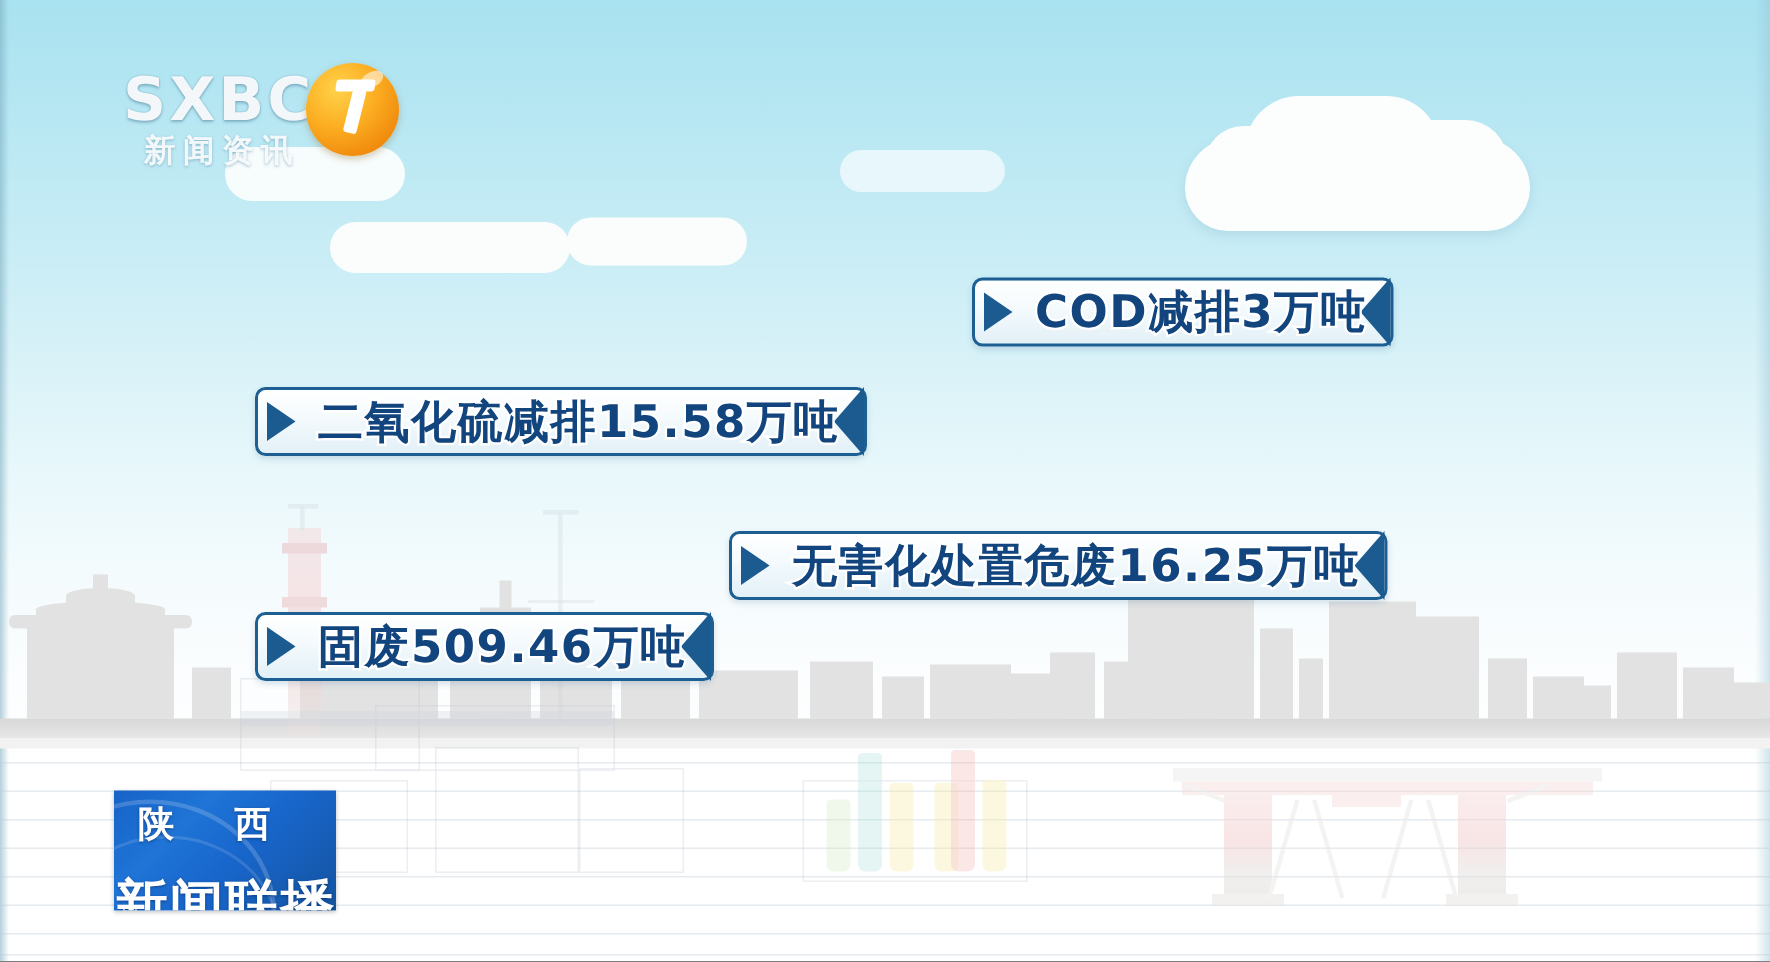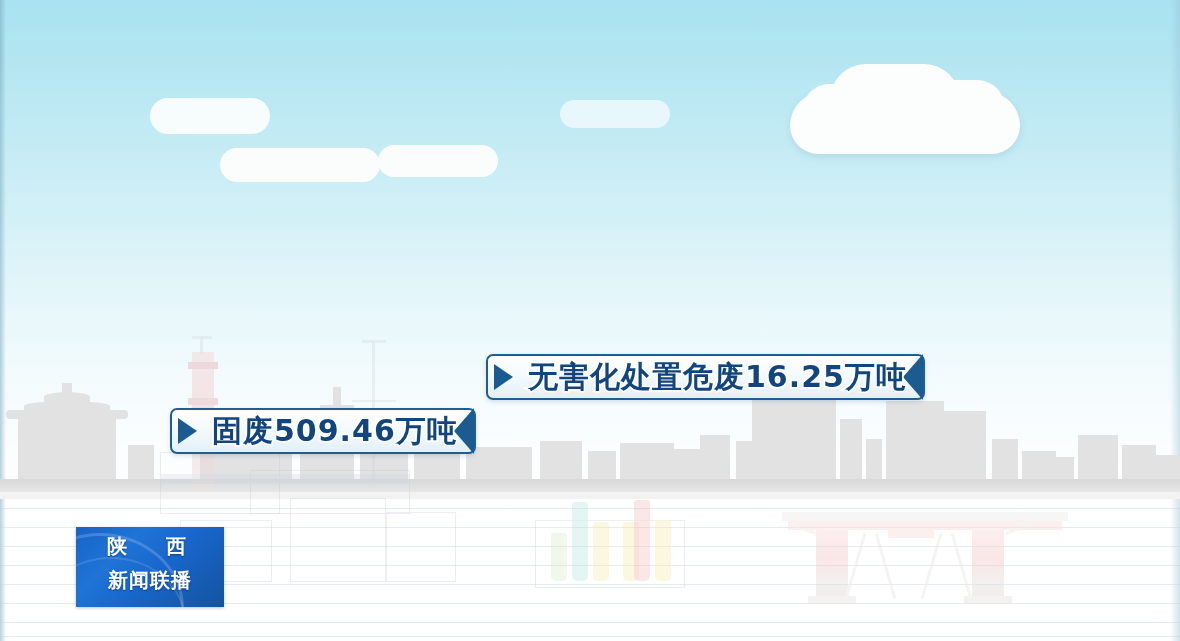--- a/index.html
+++ b/index.html
@@ -169,28 +169,28 @@
   }
   .bl-arc{
     position:absolute;left:-60px;top:6px;width:168px;height:150px;
     border:3px solid rgba(255,255,255,.18);border-radius:50%;
   }
   .bl-arc2{
     position:absolute;left:-40px;top:30px;width:150px;height:130px;
     border:2px solid rgba(255,255,255,.13);border-radius:50%;
   }
   .bl-l1{
-    position:absolute;left:0;top:6px;width:126px;text-align:right;
-    font-size:20px;font-weight:bold;color:#fff;letter-spacing:16px;
+    position:absolute;left:0;top:6px;width:126px;text-align:left;
+    font-size:24px;font-weight:bold;color:#fff;letter-spacing:16px;
     text-indent:16px;
     text-shadow:0 1px 2px rgba(0,30,70,.5);
   }
   .bl-l2{
-    position:absolute;left:0;top:40px;width:148px;text-align:center;
-    font-size:20px;font-weight:bold;color:#fff;letter-spacing:1px;
+    position:absolute;left:0;top:52px;width:148px;text-align:center;
+    font-size:36px;font-weight:bold;color:#fff;letter-spacing:1px;
     text-shadow:0 1px 2px rgba(0,30,70,.5);
   }
 
   
   .wm{position:absolute;left:920px;top:586px;display:flex;align-items:center;gap:9px;}
   .wm-icon{position:relative;width:30px;height:24px;opacity:.55;}
   .wm-txt{
     font-size:21px;font-weight:bold;letter-spacing:1px;
     color:rgba(255,255,255,.0);
     -webkit-text-stroke:1px rgba(120,130,140,.85);
@@ -306,27 +306,44 @@
     <div class="pier-cap" style="left:964px;top:596px;width:48px;height:8px;"></div>
     <div class="brace" style="left:854px;top:532px;width:3px;height:68px;transform:rotate(16deg);"></div>
     <div class="brace" style="left:884px;top:532px;width:3px;height:68px;transform:rotate(-16deg);"></div>
     <div class="brace" style="left:930px;top:532px;width:3px;height:68px;transform:rotate(16deg);"></div>
     <div class="brace" style="left:960px;top:532px;width:3px;height:68px;transform:rotate(-16deg);"></div>
     <div class="brace" style="left:788px;top:527px;width:30px;height:3px;transform:rotate(22deg);"></div>
     <div class="brace" style="left:1004px;top:527px;width:30px;height:3px;transform:rotate(-22deg);"></div>
     <div class="bridge-deck2" style="left:888px;top:524px;width:46px;height:14px;"></div>
   </div>
 
+  <div class="banner" id="b2">
+    <span class="txt">COD减排3万吨</span>
+  </div>
+  <div class="banner" id="b3">
+    <span class="txt">二氧化硫减排15.58万吨</span>
+  </div>
   <div class="banner" id="b4">
     <span class="txt">无害化处置危废16.25万吨</span>
   </div>
   <div class="banner" id="b5">
     <span class="txt">固废509.46万吨</span>
   </div>
 
+  <div class="tl-logo">
+    <div class="tl-word">SXBC</div>
+    <div class="tl-sub">新闻资讯</div>
+    <div class="tl-ball">
+      <div class="tl-gloss"></div>
+      <div class="tl-seven">
+        <b class="tl-s1"></b>
+          <b class="tl-s2"></b>
+      </div>
+    </div>
+  </div>
 
   <div class="bl-logo">
     <div class="bl-arc"></div>
     <div class="bl-arc2"></div>
     <div class="bl-l1">陕  西</div>
     <div class="bl-l2">新闻联播</div>
   </div>
 
 
 </div>

